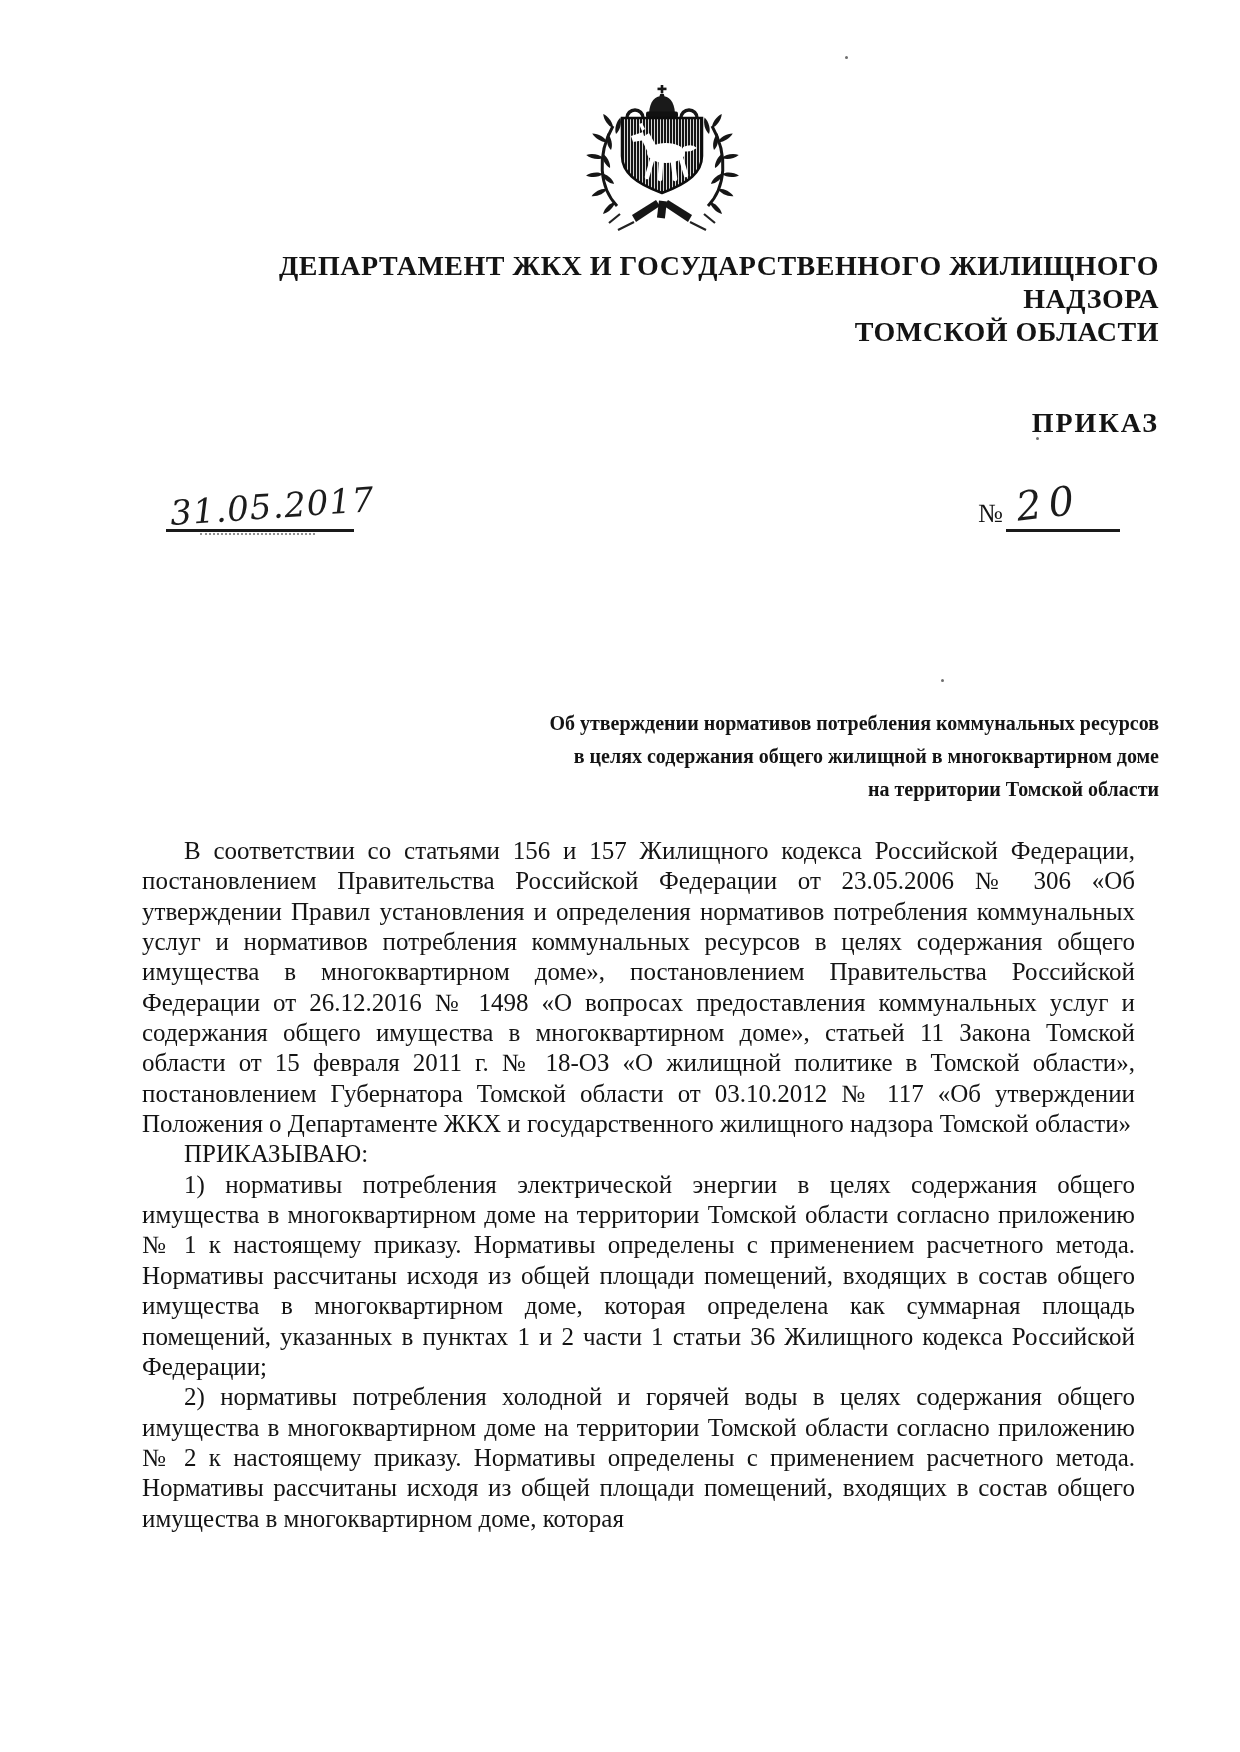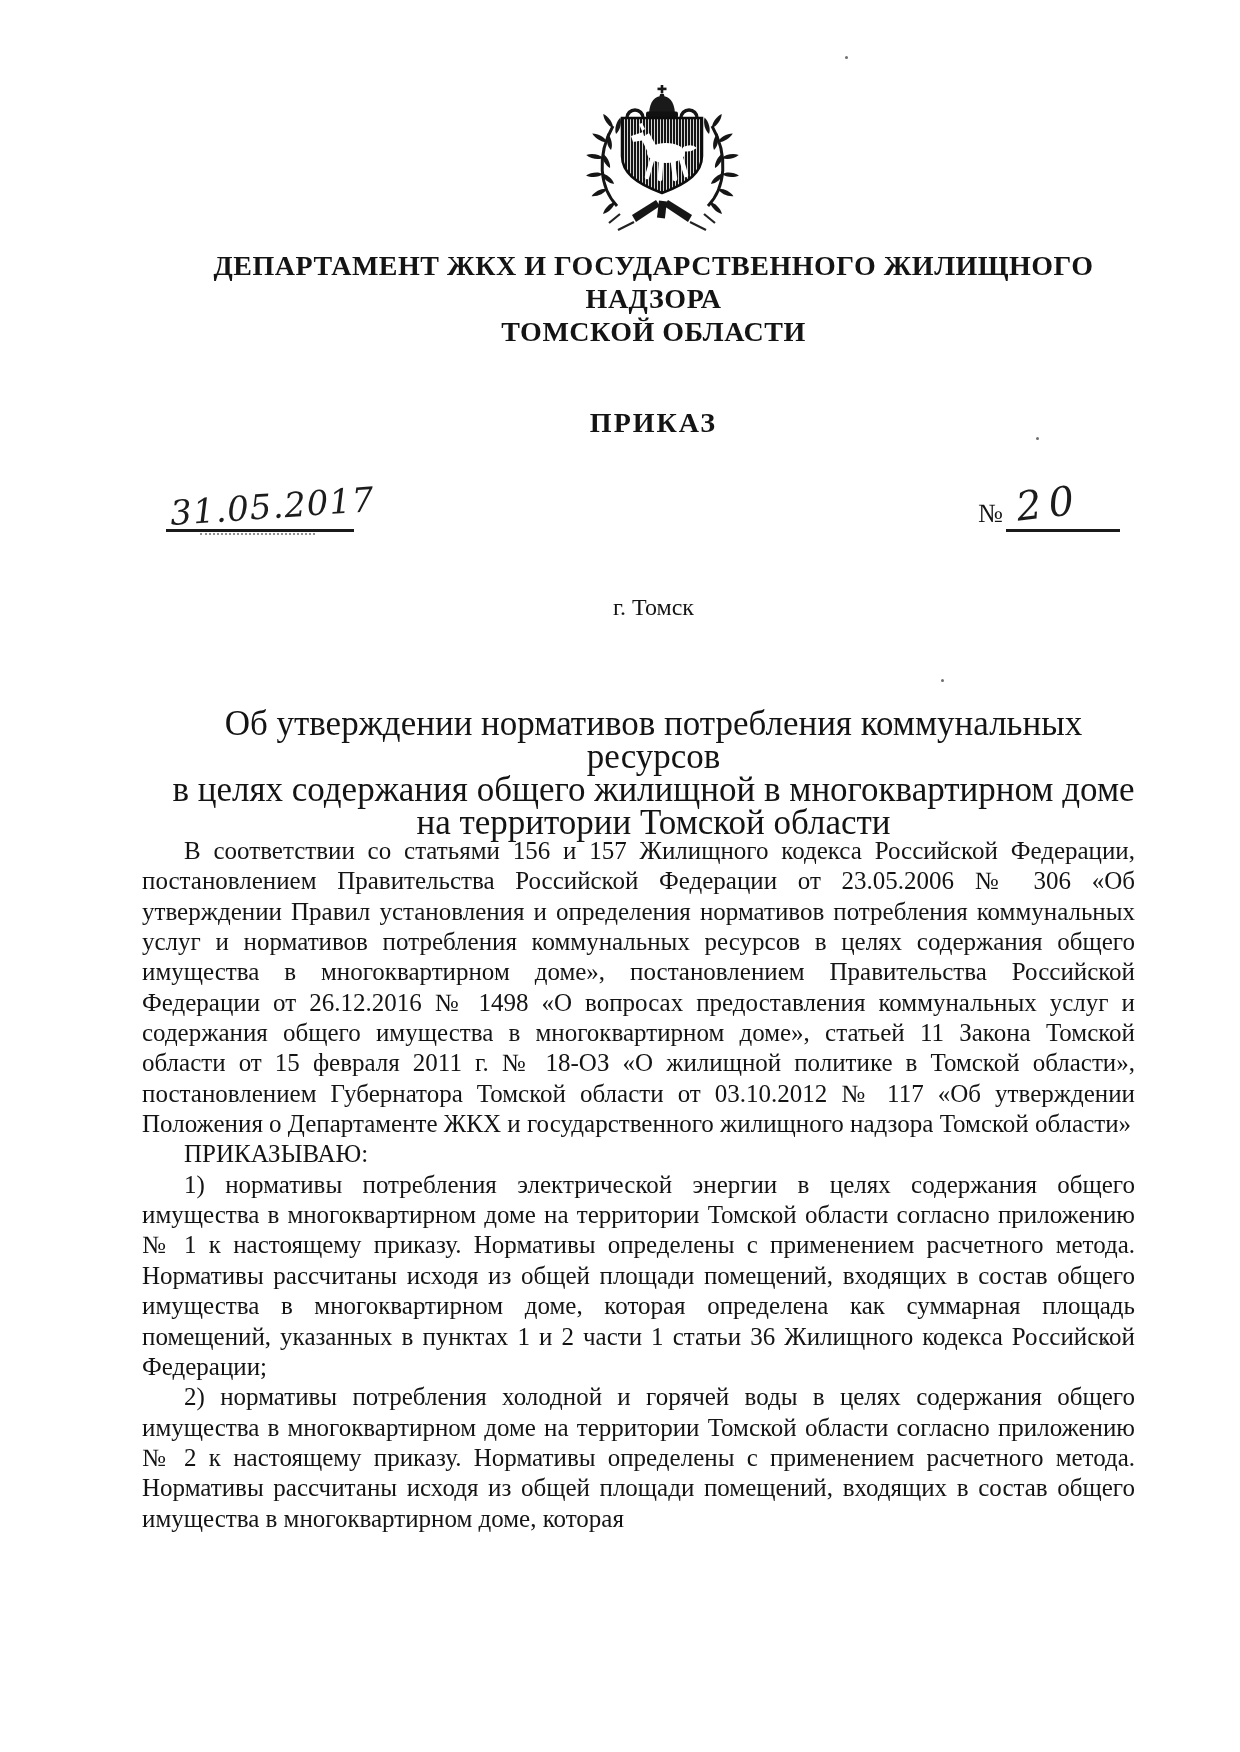--- a/index.html
+++ b/index.html
@@ -6,27 +6,27 @@
   .page {
     position:relative;
     width:1240px; height:1752px;
     margin:0 auto;
     background:#ffffff;
     color:#141414;
     font-family:"Liberation Serif","DejaVu Serif",serif;
     overflow:hidden;
   }
   .center-col {
-    position:absolute; left:157px; width:993px;
-    text-align:center;
+    position:absolute; left:166px; width:993px;
+    text-align:right;
   }
   .org-name { top:249px; font-size:28px; font-weight:bold; line-height:33px; letter-spacing:0.5px; }
   .doc-type { top:407px; font-size:28px; font-weight:bold; letter-spacing:2px; }
   .place    { top:594px; font-size:24px; }
-  .subject  { top:707px; font-size:35px; font-weight:normal; line-height:33px; }
+  .subject  { top:707px; font-size:20px; font-weight:bold; line-height:33px; }
 
   .emblem { position:absolute; left:580px; top:76px; width:165px; height:160px; }
 
   .hand {
     position:absolute;
     font-family:"DejaVu Serif",serif;
     font-style:italic;
     color:#1c1c1c;
     white-space:nowrap;
   }
@@ -115,21 +115,20 @@
   <div class="center-col doc-type">ПРИКАЗ</div>
 
   <div class="hand date-hand">31.05.2017</div>
   <div class="rule date-rule"></div>
   <div class="dotted-trace"></div>
 
   <div class="number-label">№</div>
   <div class="hand number-hand">20</div>
   <div class="rule number-rule"></div>
 
-  <div class="center-col place">г. Томск</div>
 
   <div class="center-col subject">
     <div>Об утверждении нормативов потребления коммунальных ресурсов</div>
     <div>в целях содержания общего жилищной в многоквартирном доме</div>
     <div>на территории Томской области</div>
   </div>
 
   <div class="body-text">
     <p>В соответствии со статьями 156 и 157 Жилищного кодекса Российской Федерации, постановлением Правительства Российской Федерации от 23.05.2006 № 306 «Об утверждении Правил установления и определения нормативов потребления коммунальных услуг и нормативов потребления коммунальных ресурсов в целях содержания общего имущества в многоквартирном доме», постановлением Правительства Российской Федерации от 26.12.2016 № 1498 «О вопросах предоставления коммунальных услуг и содержания общего имущества в многоквартирном доме», статьей 11 Закона Томской области от 15 февраля 2011 г. № 18-ОЗ «О жилищной политике в Томской области», постановлением Губернатора Томской области от 03.10.2012 № 117 «Об утверждении Положения о Департаменте ЖКХ и государственного жилищного надзора Томской области»</p>
     <p>ПРИКАЗЫВАЮ:</p>

